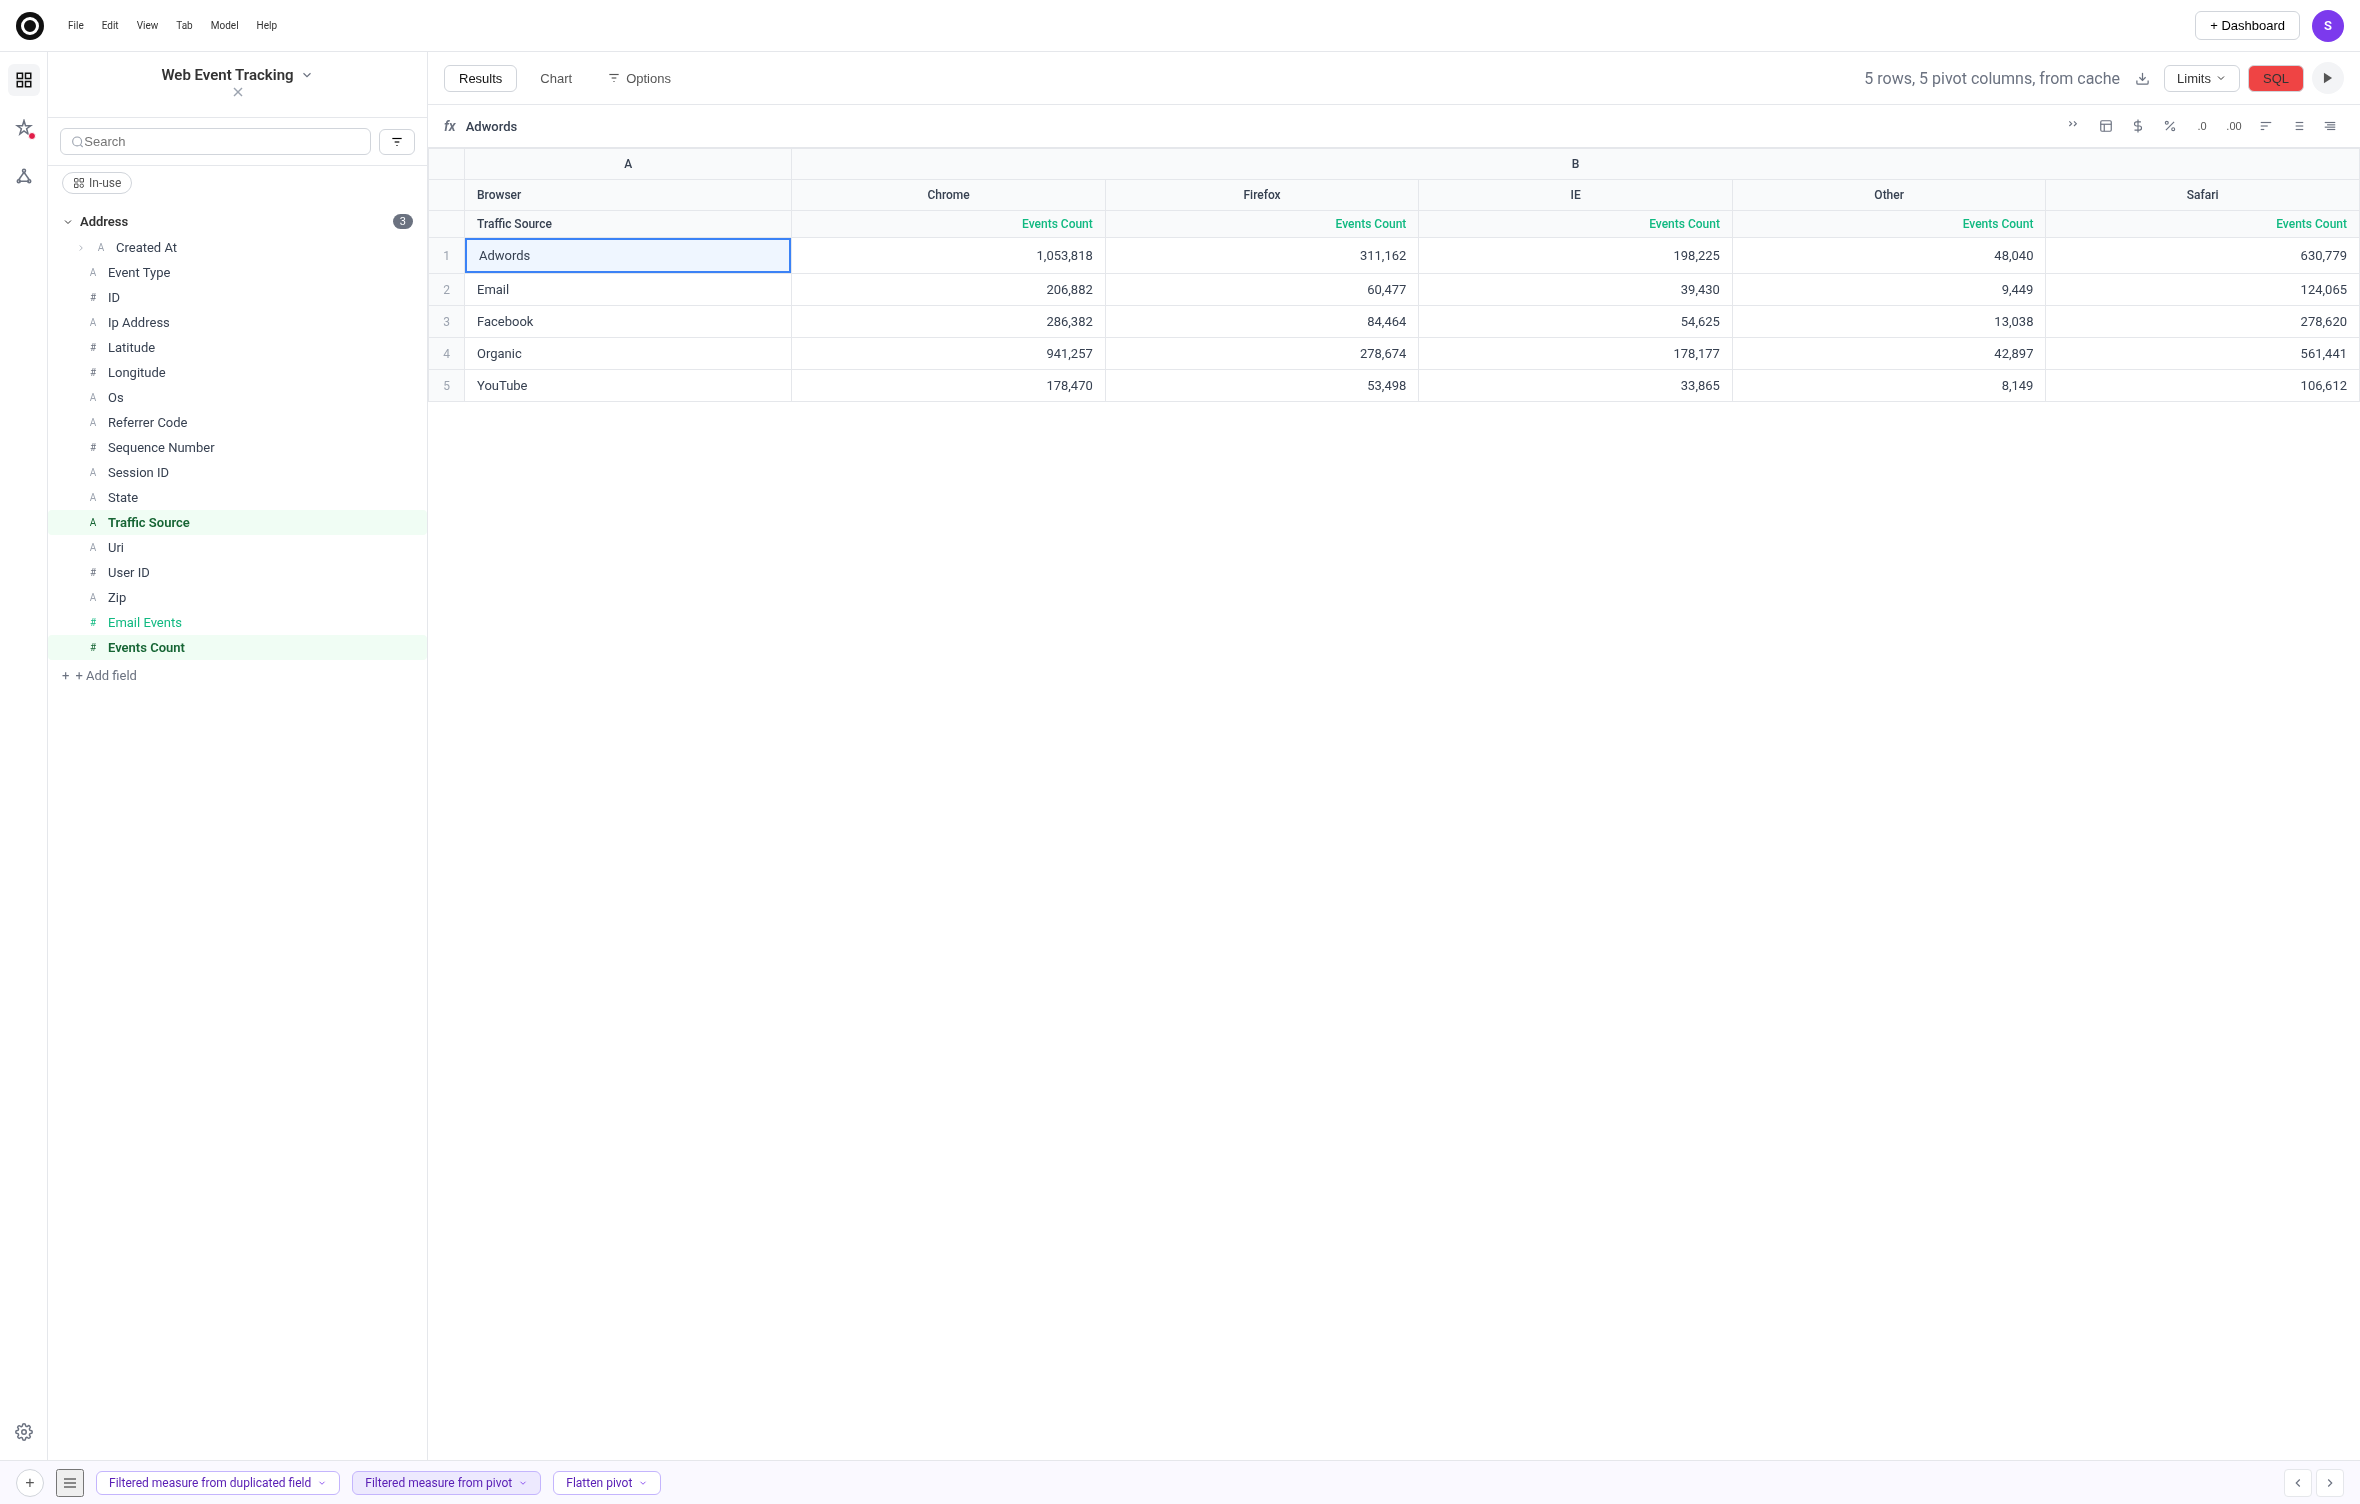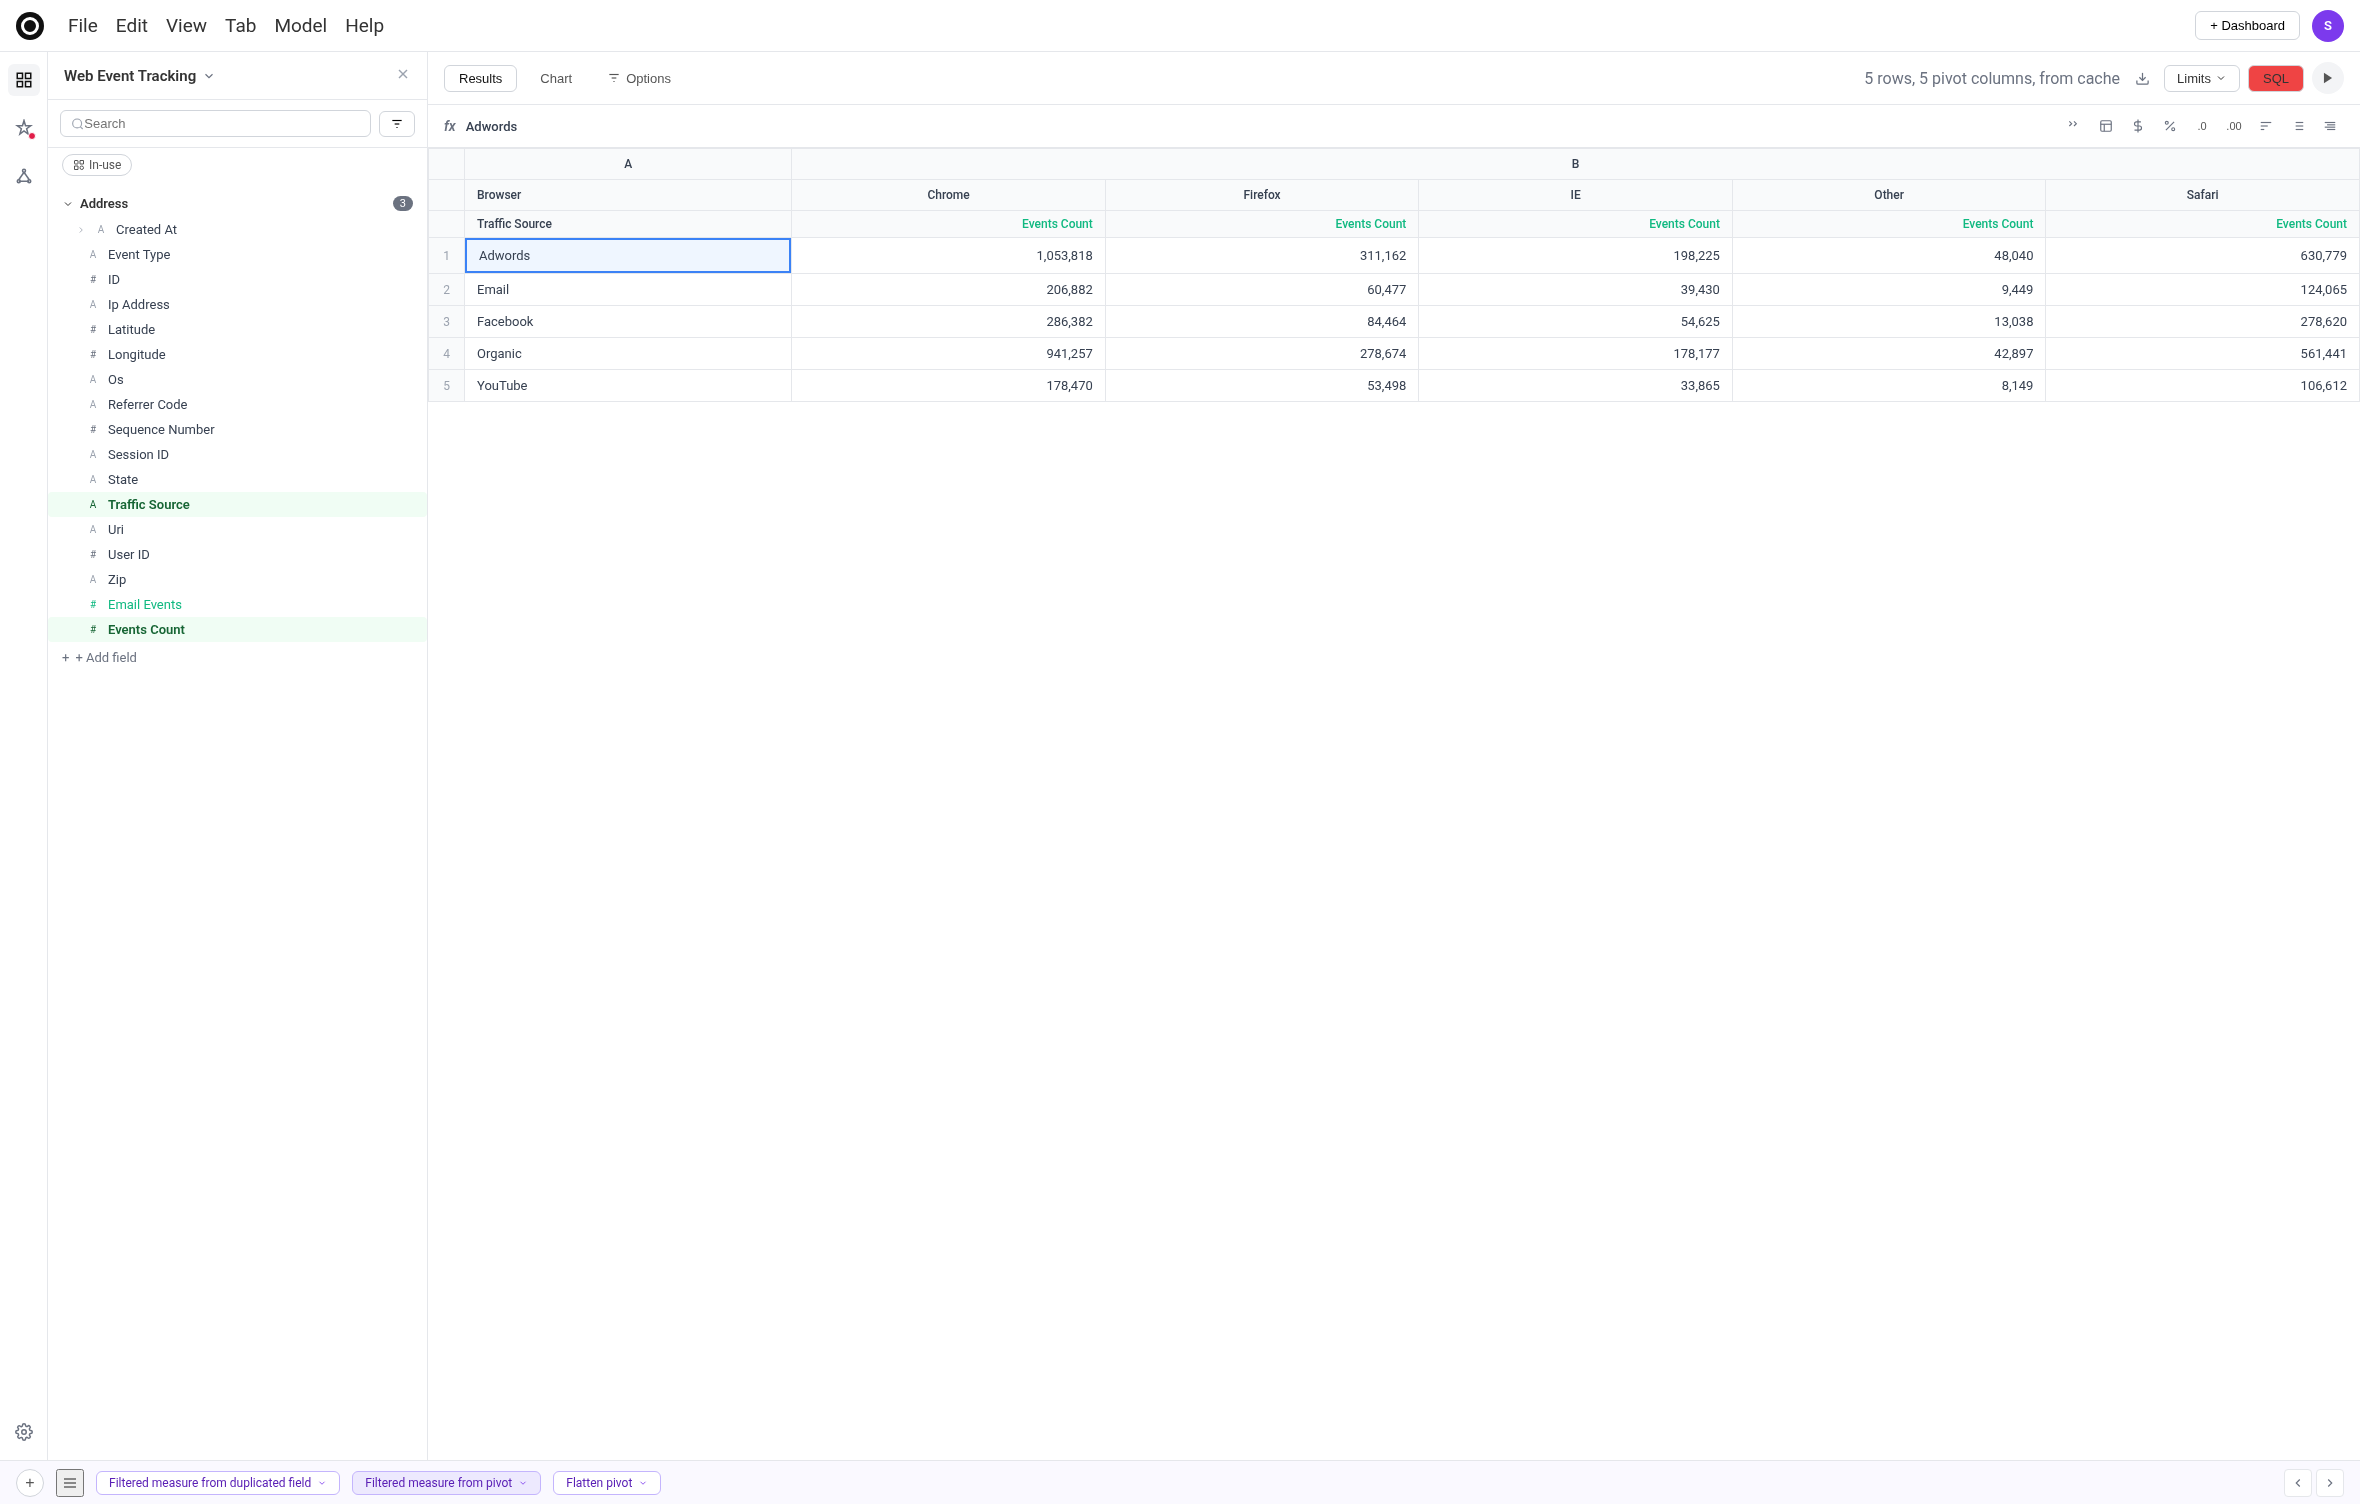--- a/index.html
+++ b/index.html
@@ -3,37 +3,37 @@
   <meta charset="utf-8">
   <style>
     * { box-sizing: border-box; margin: 0; padding: 0; }
     body { font-family: -apple-system, BlinkMacSystemFont, 'Segoe UI', Roboto, sans-serif; font-size: 13px; background: #fff; color: #333; height: 100vh; display: flex; flex-direction: column; overflow: hidden; }
 
     
     .topnav { display: flex; align-items: center; height: 52px; border-bottom: 1px solid #e5e7eb; padding: 0 16px; gap: 20px; flex-shrink: 0; }
     .topnav-logo { width: 28px; height: 28px; border-radius: 50%; background: #111; display: flex; align-items: center; justify-content: center; }
     .topnav-logo-inner { width: 18px; height: 18px; border-radius: 50%; border: 3px solid #fff; }
     .topnav-menu { display: flex; gap: 18px; margin-left: 4px; }
-    .topnav-menu span { font-size: 19px; color: #333; cursor: pointer; }
+    .topnav-menu span { font-size: 10px; color: #333; cursor: pointer; }
     .topnav-right { margin-left: auto; display: flex; align-items: center; gap: 12px; }
     .add-dashboard-btn { display: flex; align-items: center; gap: 6px; border: 1px solid #d1d5db; border-radius: 6px; padding: 6px 14px; font-size: 13px; cursor: pointer; background: #fff; }
     .user-avatar { width: 32px; height: 32px; border-radius: 50%; background: #7c3aed; color: #fff; display: flex; align-items: center; justify-content: center; font-size: 13px; font-weight: 600; }
 
     
     .main-layout { display: flex; flex: 1; overflow: hidden; }
 
     
     .icon-bar { width: 48px; border-right: 1px solid #e5e7eb; display: flex; flex-direction: column; align-items: center; padding: 12px 0; gap: 16px; flex-shrink: 0; }
     .icon-btn { width: 32px; height: 32px; display: flex; align-items: center; justify-content: center; border-radius: 6px; cursor: pointer; color: #6b7280; }
     .icon-btn.active { background: #f3f4f6; color: #111; }
     .icon-btn-bottom { margin-top: auto; }
 
     
     .sidebar { width: 380px; border-right: 1px solid #e5e7eb; display: flex; flex-direction: column; overflow: hidden; flex-shrink: 0; }
-    .sidebar-header { display: flex; align-items: center; justify-content: space-between; padding: 14px 16px; border-bottom: 1px solid #e5e7eb; }
+    .sidebar-header { display: flex; align-items: center; justify-content: space-between; padding: 14px 16px; border-bottom: 1px solid #e5e7eb; flex-direction: column; }
     .sidebar-title { font-size: 15px; font-weight: 600; display: flex; align-items: center; gap: 6px; }
     .sidebar-title svg { color: #6b7280; }
     .sidebar-close { color: #9ca3af; cursor: pointer; }
 
     .sidebar-search { padding: 10px 12px; border-bottom: 1px solid #e5e7eb; display: flex; align-items: center; gap: 8px; }
     .search-box { flex: 1; display: flex; align-items: center; gap: 0; border: 1px solid #d1d5db; border-radius: 6px; padding: 5px 10px; background: #fff; }
     .search-box input { border: none; outline: none; font-size: 13px; color: #6b7280; width: 100%; background: transparent; }
     .filter-btn { display: flex; align-items: center; gap: 4px; border: 1px solid #d1d5db; border-radius: 6px; padding: 5px 10px; font-size: 12px; cursor: pointer; background: #fff; }
 
     .in-use-tag { display: flex; align-items: center; gap: 4px; padding: 6px 14px; }

